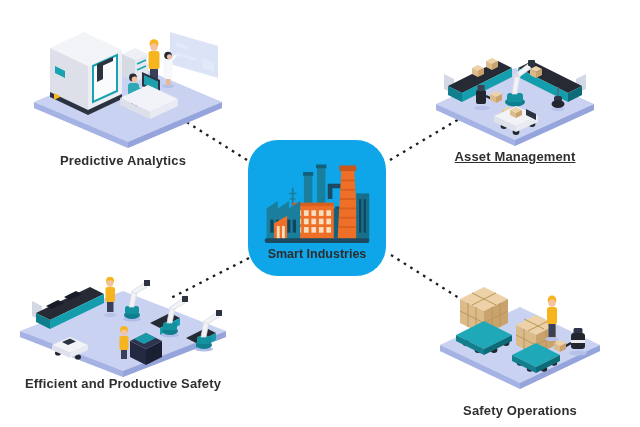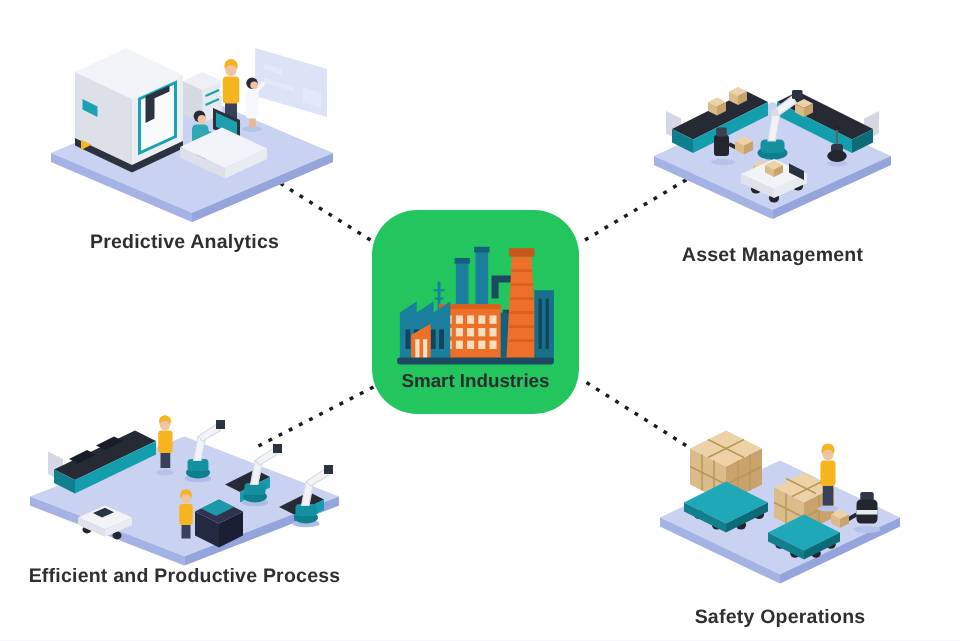--- a/index.html
+++ b/index.html
@@ -9,31 +9,31 @@
   }
   .connector-layer{position:absolute;left:0;top:0;width:640px;height:427px;pointer-events:none;}
   figure.quadrant{position:absolute;margin:0;display:flex;flex-direction:column;align-items:center;}
   figure.quadrant svg{display:block;}
   .caption{
     font-size:13px;font-weight:700;color:#2f2f2f;letter-spacing:.15px;
     text-align:center;white-space:nowrap;line-height:14px;
   }
   .center-card{
     position:absolute;left:248px;top:140px;width:138px;height:136px;
-    background:#22c55e;border-radius:30px;display:flex;flex-direction:column;
+    background:#0ea5e9;border-radius:30px;display:flex;flex-direction:column;
     align-items:center;justify-content:flex-start;
   }
   .center-card svg{margin-top:16px;display:block;}
   .center-label{font-size:12.5px;font-weight:700;color:#2d2d2d;margin-top:3px;white-space:nowrap;}
   .q-tl{left:18px;top:6px;}
   .q-tr{left:424px;top:14px;}
   .q-bl{left:6px;top:243px;}
   .q-br{left:428px;top:255px;}
   .q-tl .caption{margin-top:4px;}
-  .q-tr .caption{margin-top:17px;}
+  .q-tr .caption{margin-top:4px;text-decoration:underline;}
   .q-bl .caption{margin-top:0px;}
   .q-br .caption{margin-top:15px;}
 </style>
 </head>
 <body>
 
 <div class="canvas">
 
   <svg class="connector-layer" viewBox="0 0 640 427">
     <g stroke="#1c1c1c" stroke-width="2.3" stroke-dasharray="2.6 5" fill="none">
@@ -258,21 +258,21 @@
         <polygon points="140,106 140,122 156,114 156,98" fill="#1a1f33"></polygon>
         <polygon points="128,96 140,90 150,95 138,101" fill="#19a3b2" opacity="0.9"></polygon>
       </g>
       <g>
         <rect x="115" y="106" width="6" height="10" fill="#39415a"></rect>
         <rect x="113.5" y="93" width="9" height="14" rx="2" fill="#f6b41f"></rect>
         <circle cx="118" cy="87" r="3.9" fill="#f6b41f"></circle>
         <circle cx="118" cy="89.6" r="3.2" fill="#f3c2a0"></circle>
       </g>
     </svg>
-    <figcaption class="caption">Efficient and Productive Process</figcaption>
+    <figcaption class="caption">Efficient and Productive Safety</figcaption>
   </figure>
 
   <figure class="quadrant q-br">
     <svg width="184" height="134" viewBox="0 0 184 134">
       <polygon points="12,96 92,58 172,96 92,134" fill="#d2daf5"></polygon>
       <polygon points="12,90 92,52 172,90 92,128" fill="#c9d3f1"></polygon>
       <polygon points="12,90 92,128 92,134 12,96" fill="#a5b2e4"></polygon>
       <polygon points="172,90 92,128 92,134 172,96" fill="#96a4dc"></polygon>
 
       <g>

